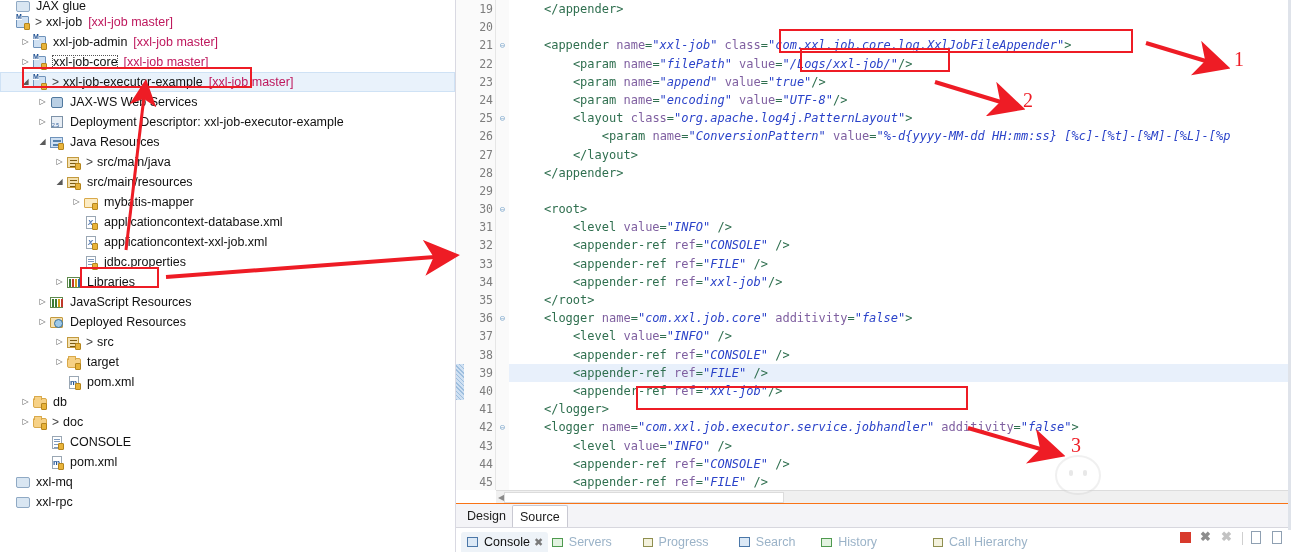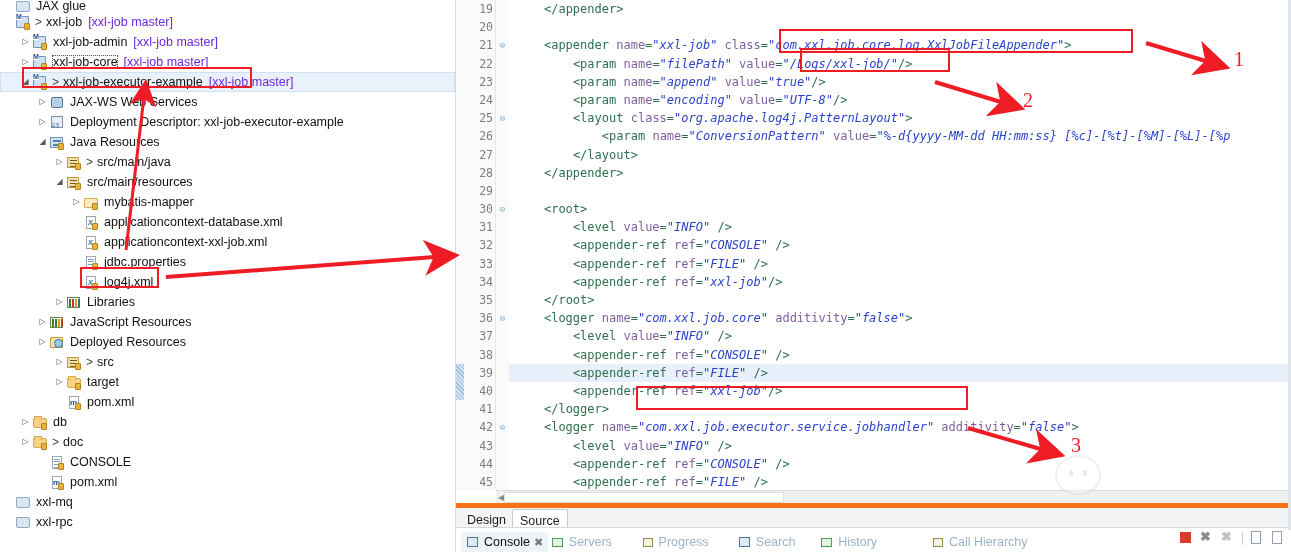--- a/index.html
+++ b/index.html
@@ -46,21 +46,21 @@
     flex: 0 0 13px;
   }
   .twisty.none { color: transparent; }
   .ic {
     width: 17px; height: 16px; flex: 0 0 17px;
     display: inline-block; position: relative;
     margin-right: 3px;
   }
   .lbl { padding-left: 1px; }
   .arrowtxt { color: #444; padding-right: 3px; font-size: 12px; }
-  .dim { color: #6d28d9; padding-left: 6px; }
+  .dim { color: #be185d; padding-left: 6px; }
   .dotted { outline: 1px dotted #555; outline-offset: -1px; }
 
   
   .ic .folder {
     position:absolute; left:1px; top:4px; width:14px; height:10px;
     background:#f6d186; border:1px solid #d9a94a; border-radius:1px 2px 2px 2px;
   }
   .ic .folder:before {
     content:""; position:absolute; left:0; top:-3px; width:6px; height:3px;
     background:#f6d186; border:1px solid #d9a94a; border-bottom:none; border-radius:1px 1px 0 0;
@@ -250,21 +250,21 @@
   }
   #hscroll .lft {
     position:absolute; left:0; top:0; width:10px; height:13px;
     color:#8b8b8b; font-size:8px; text-align:center; line-height:13px;
   }
 
   
   #dstabs {
     position:absolute; left:0; top:503px; height:24px; right:0;
     background:#f4f4f7;
-    border-top:5px solid #f97316;
+    border-top:1px solid #f97316;
   }
   .dstab {
     position:absolute; top:1px; height:22px;
     font-size:12.5px; color:#1b1b1b;
     line-height:22px; padding:0 7px;
   }
   .dstab.design { left:4px; }
   .dstab.source {
     left:56px; background:#ffffff;
     border:1px solid #c9c9d2; border-bottom:none;
@@ -484,30 +484,20 @@
         </div>
       </div>
       <div class="tree-row">
         <div class="cnt" style="padding-left:70px;">
           <span class="twisty"></span>
           <span class="ic">
             <span class="doc"></span>
             <span class="lock"></span>
           </span>
           <span class="lbl">jdbc.properties</span>
-        </div>
-      </div>
-      <div class="tree-row">
-        <div class="cnt" style="padding-left:70px;">
-          <span class="twisty"></span>
-          <span class="ic">
-            <span class="xmlf"></span>
-            <span class="lock"></span>
-          </span>
-          <span class="lbl">log4j.xml</span>
         </div>
       </div>
       <div class="tree-row">
         <div class="cnt" style="padding-left:53px;">
           <span class="twisty">▷</span>
           <span class="ic">
             <span class="lib"></span>
           </span>
           <span class="lbl">Libraries</span>
         </div>

